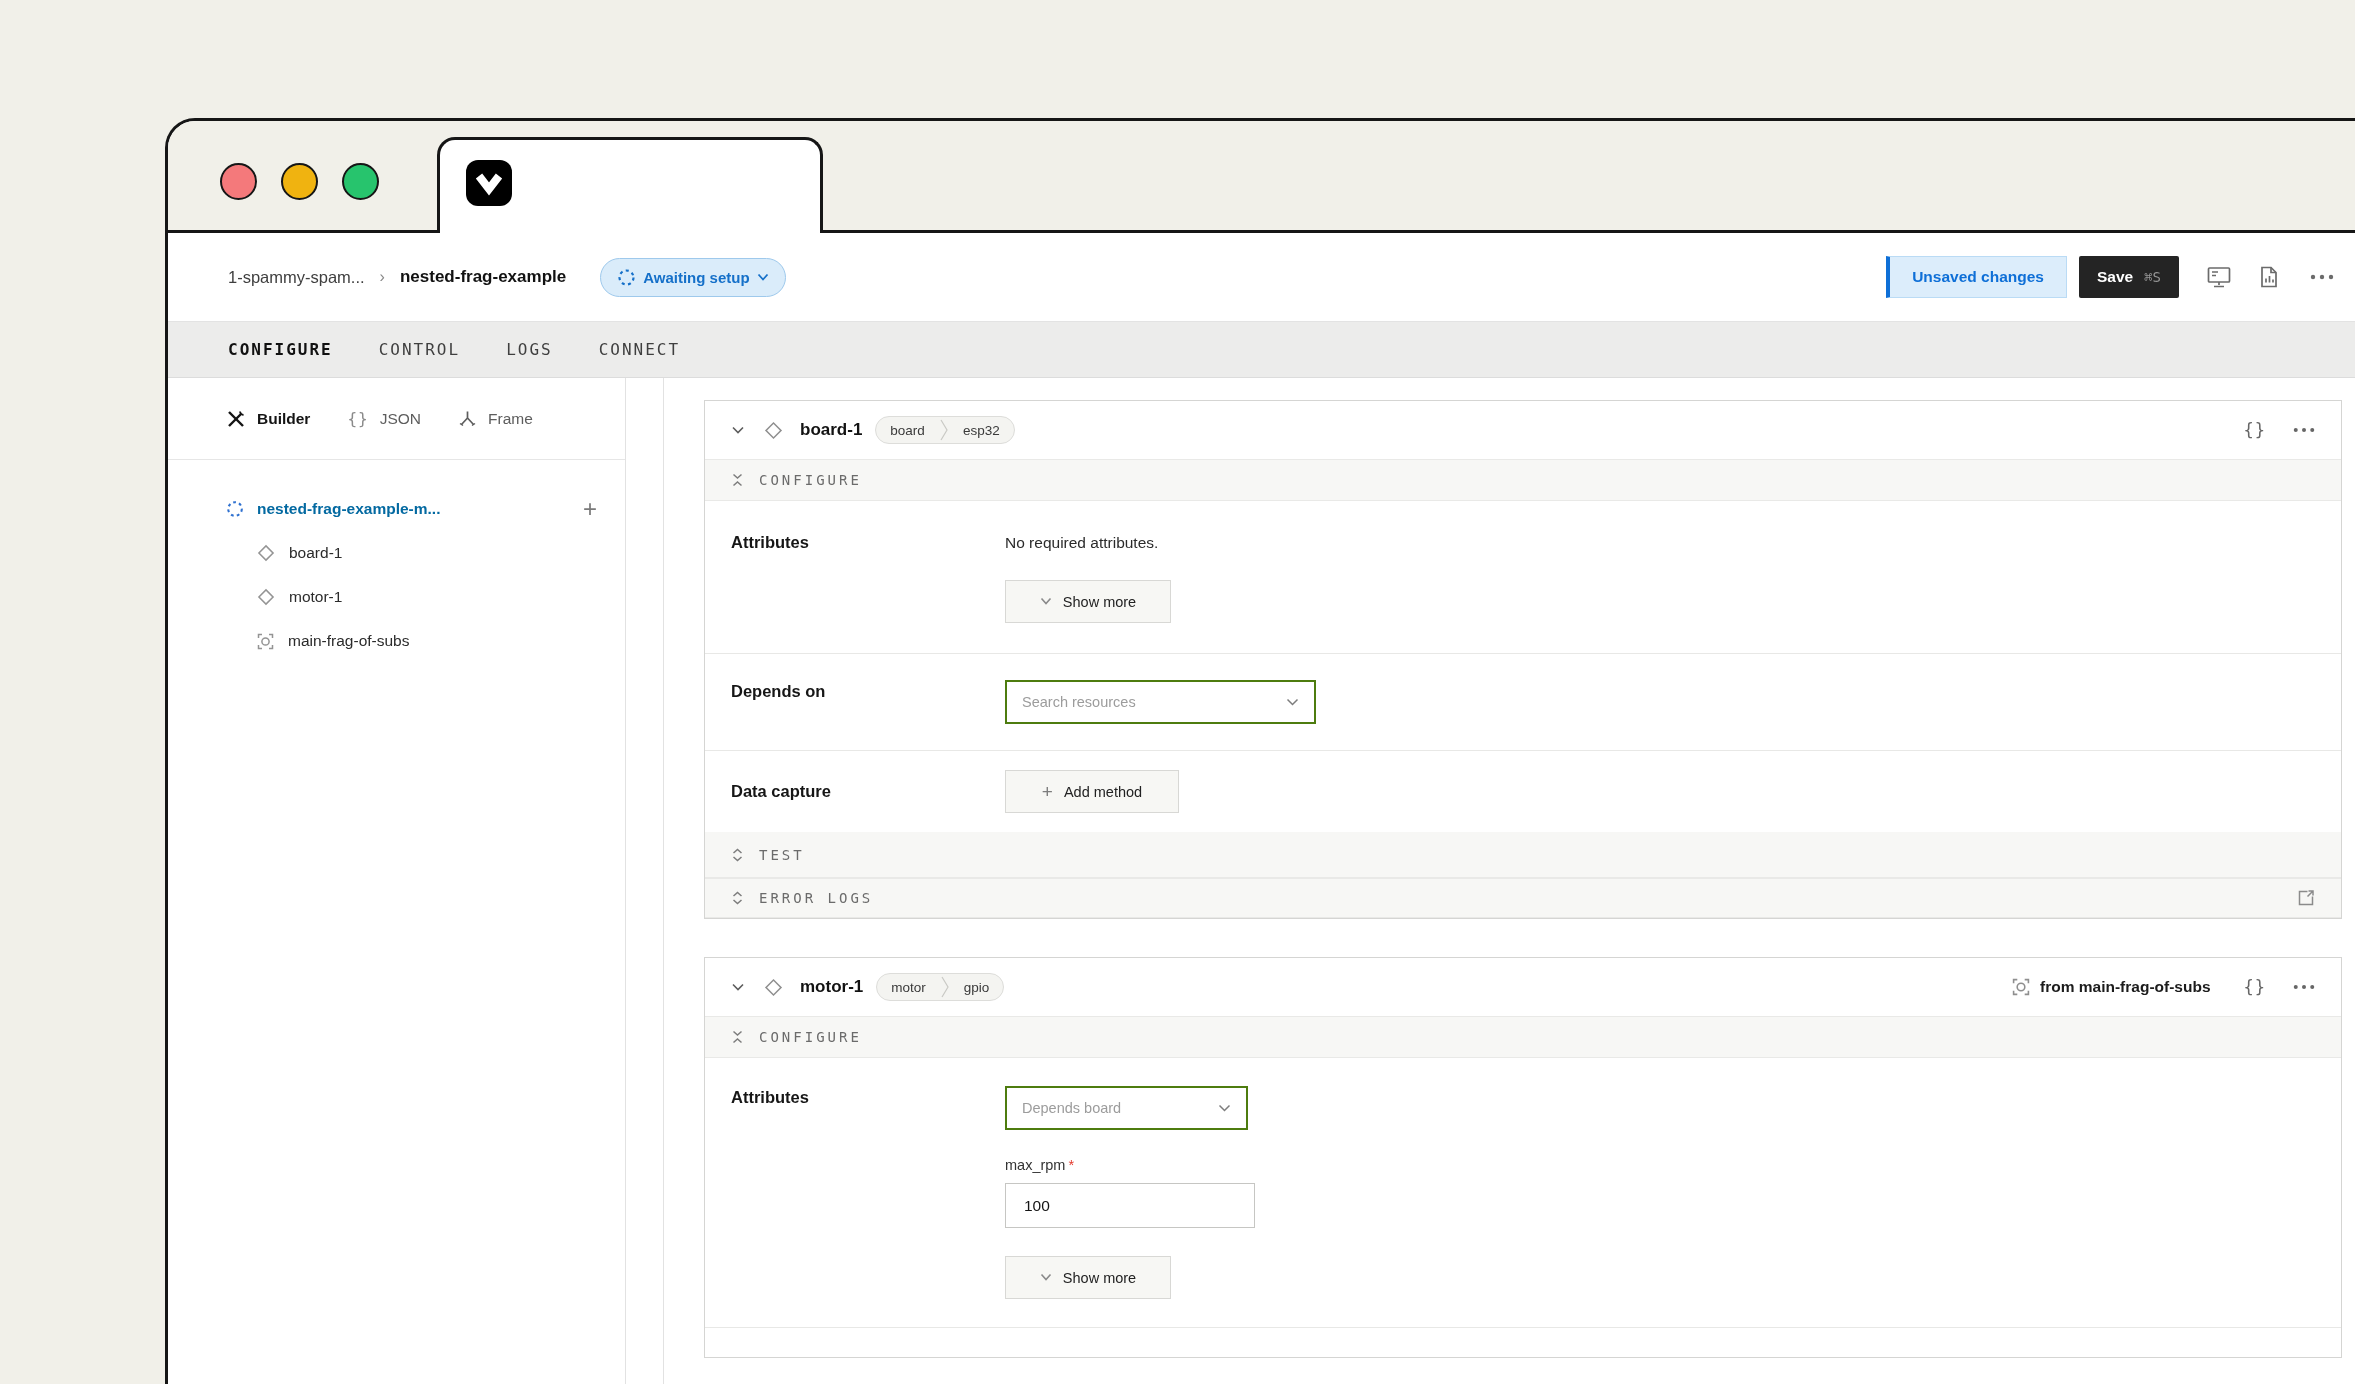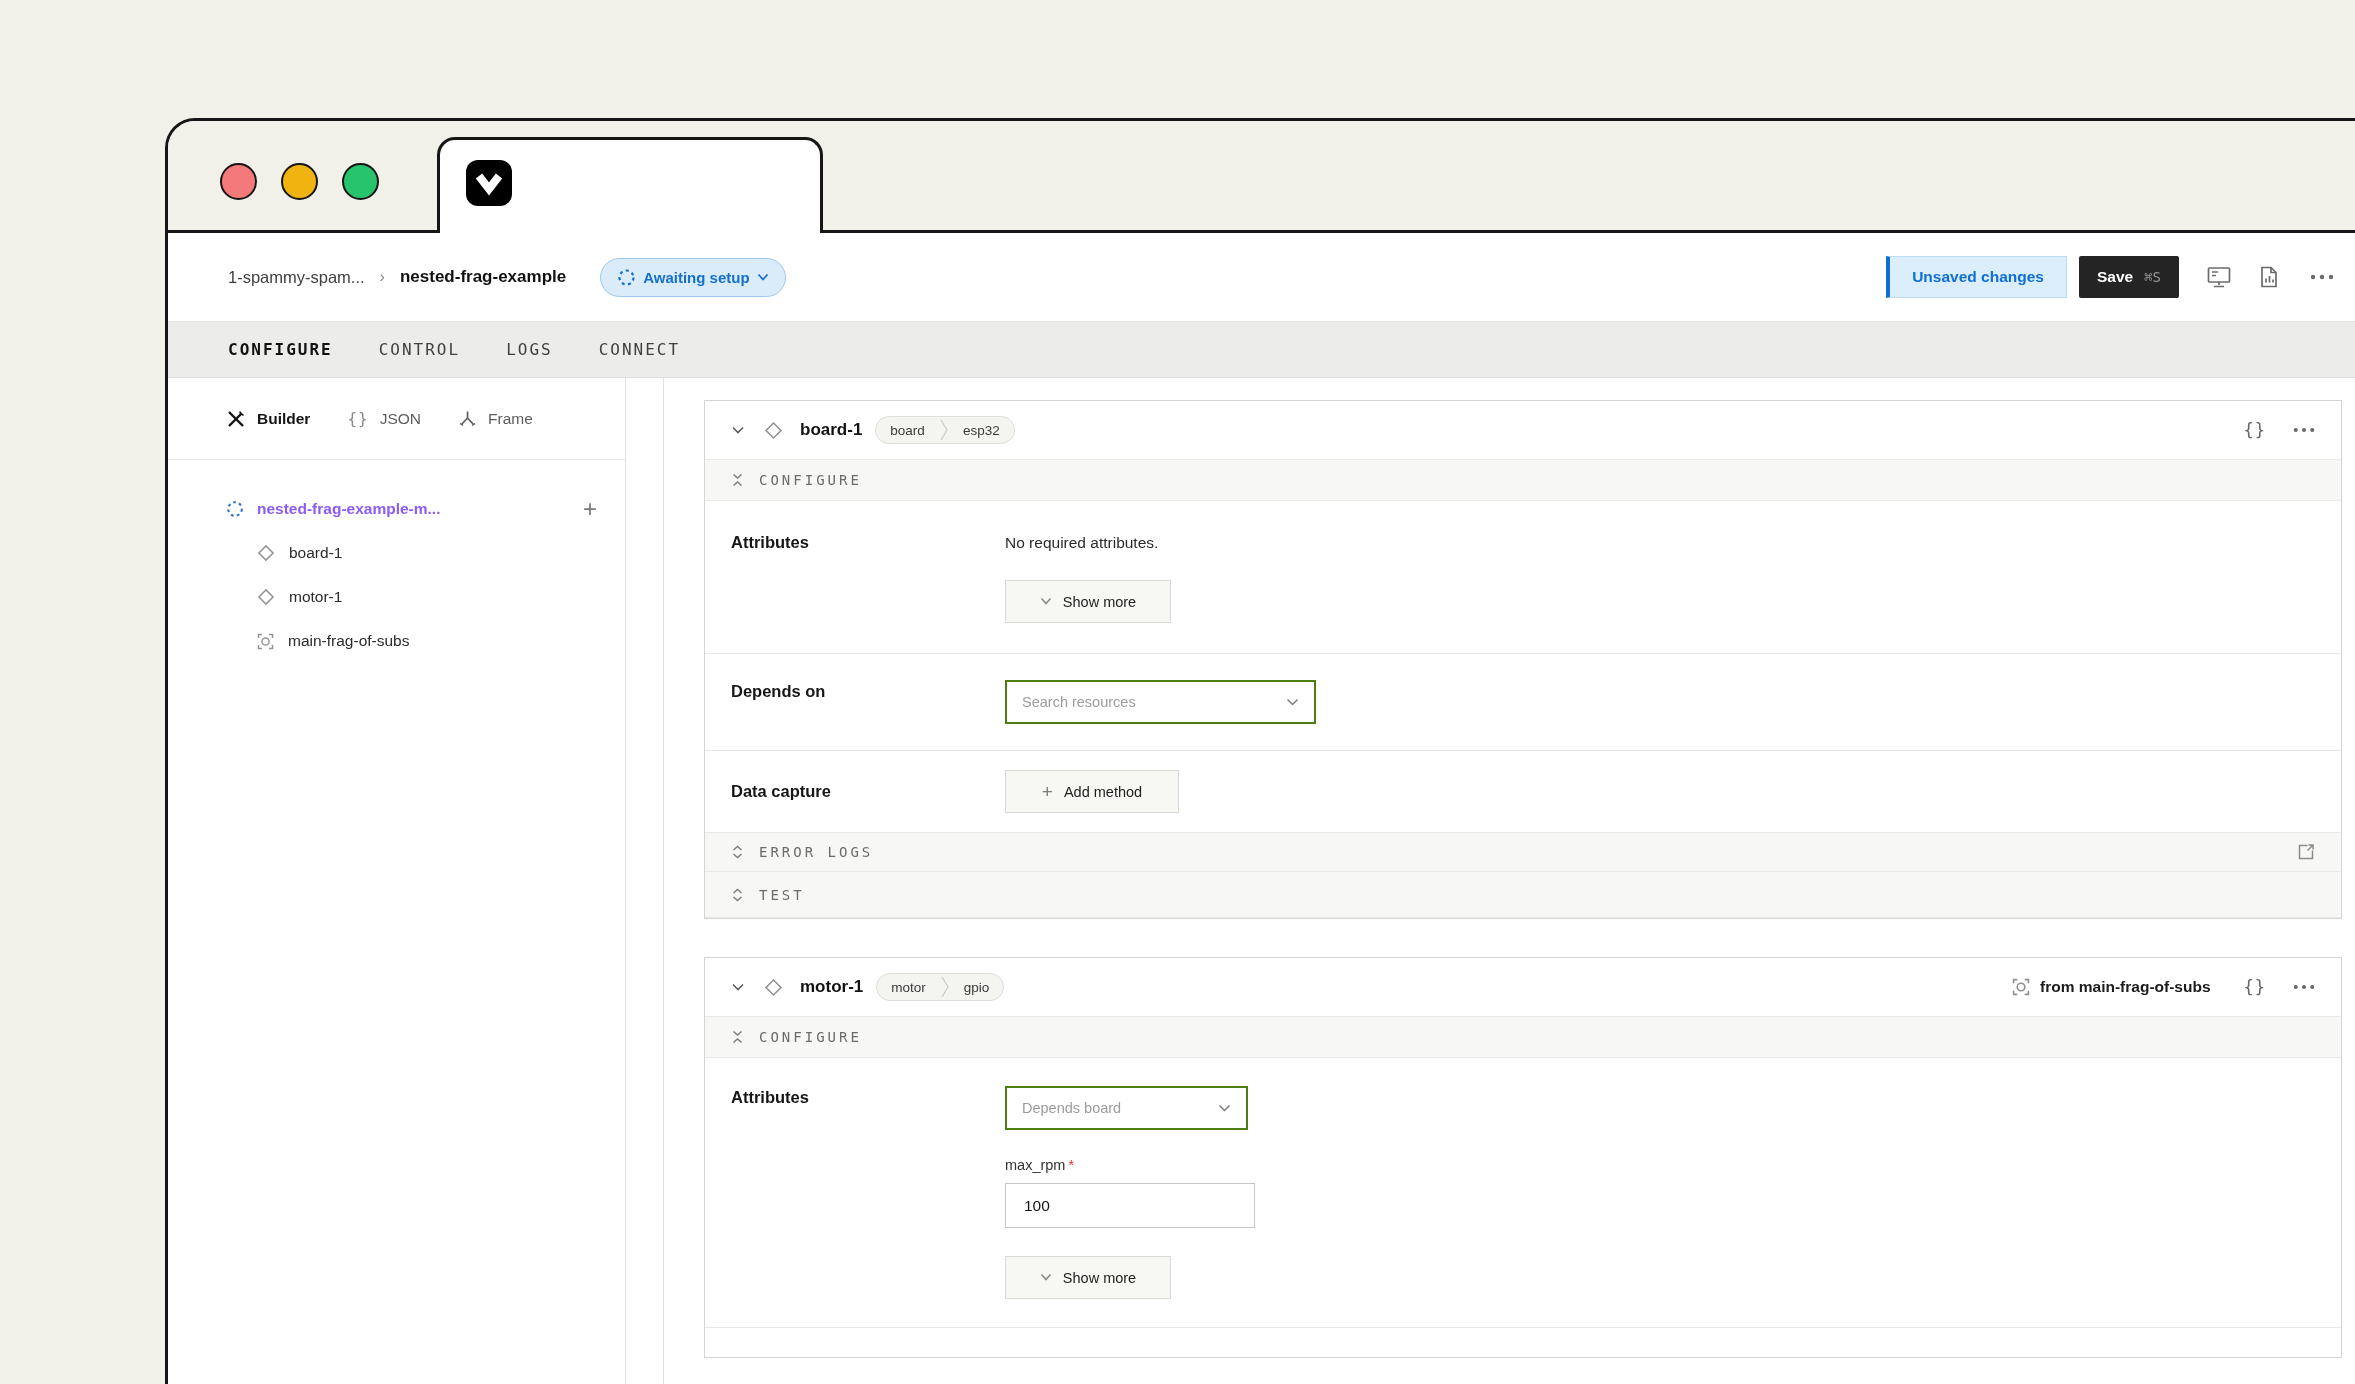--- a/index.html
+++ b/index.html
@@ -52,21 +52,21 @@
   .side-modes { height:82px; border-bottom:1px solid #e6e6e6; display:flex; align-items:center;
                 padding-left:58px; gap:37px; }
   .mode { display:flex; align-items:center; gap:11px; cursor:pointer; color:#5d5d5d; }
   .mode .t { font-size:15.5px; }
   .mode.active { color:#141414; }
   .mode.active .t { font-weight:bold; color:#141414; }
   .braces-glyph { font-family:"DejaVu Sans Mono", monospace; font-size:16px; letter-spacing:1px; color:#8a8a8a; }
 
   .tree { padding:26px 28px 0 58px; }
   .tree-root { height:45px; display:flex; align-items:center; gap:13px; cursor:pointer; }
-  .tree-root .t { font-size:15.5px; font-weight:bold; color:#8b5cf6; flex:1 1 auto; white-space:nowrap; overflow:hidden; }
+  .tree-root .t { font-size:15.5px; font-weight:bold; color:#0369a1; flex:1 1 auto; white-space:nowrap; overflow:hidden; }
   .tree-add { font-size:24px; font-weight:300; color:#7a7a7a; cursor:pointer; line-height:1; }
   .tree-item { height:44px; display:flex; align-items:center; gap:14px; margin-left:31px; cursor:pointer; }
   .tree-item .t { font-size:15.5px; color:#2b2b2b; }
   .tree-icon { color:#949494; display:flex; }
 
   .main-gap { width:37px; flex:0 0 37px; }
   .main { flex:1 1 auto; border-left:1px solid #e2e2e2; padding:22px 0 0 40px; min-width:0; }
 
   
   .card { width:1638px; background:#fff; border:1px solid #d5d5d3; }
@@ -331,43 +331,43 @@
           <div class="section" style="padding:19px 26px; align-items:center">
             <div class="sec-label" style="padding-top:0">Data capture</div>
             <div class="sec-body">
               <button class="btn add-method">
                 <span class="plus-g">+</span>
                 <span>Add method</span>
               </button>
             </div>
           </div>
 
+          <div class="subbar no-top" style="height:46px">
+            <span class="ic">
+              <svg width="13" height="14" viewBox="0 0 13 14" fill="none" stroke="currentColor" stroke-width="1.5">
+                  <path d="M2.5 5 L6.5 1.5 L10.5 5"></path>
+                  <path d="M2.5 9 L6.5 12.5 L10.5 9"></path>
+                </svg>
+            </span>
+            <span class="t">TEST</span>
+          </div>
           <div class="subbar" style="height:40px">
             <span class="ic">
               <svg width="13" height="14" viewBox="0 0 13 14" fill="none" stroke="currentColor" stroke-width="1.5">
                   <path d="M2.5 5 L6.5 1.5 L10.5 5"></path>
                   <path d="M2.5 9 L6.5 12.5 L10.5 9"></path>
                 </svg>
             </span>
             <span class="t">ERROR LOGS</span>
             <span class="right-ic">
               <svg width="18" height="18" viewBox="0 0 18 18" fill="none" stroke="currentColor" stroke-width="1.5">
                   <path d="M15.5 7.5 v8 h-13 v-13 h8"></path>
                   <path d="M10.5 7.5 L16 2 M11.5 2 H16 V6.5"></path>
                 </svg>
             </span>
-          </div>
-          <div class="subbar no-top" style="height:46px">
-            <span class="ic">
-              <svg width="13" height="14" viewBox="0 0 13 14" fill="none" stroke="currentColor" stroke-width="1.5">
-                  <path d="M2.5 5 L6.5 1.5 L10.5 5"></path>
-                  <path d="M2.5 9 L6.5 12.5 L10.5 9"></path>
-                </svg>
-            </span>
-            <span class="t">TEST</span>
           </div>
         </div>
 
         <div class="card">
           <div class="card-header">
             <span class="chev">
               <svg width="14" height="10" viewBox="0 0 14 10" fill="none" stroke="currentColor" stroke-width="1.6">
                   <path d="M2 2.5 L7 7.5 L12 2.5"></path>
                 </svg>
             </span>

